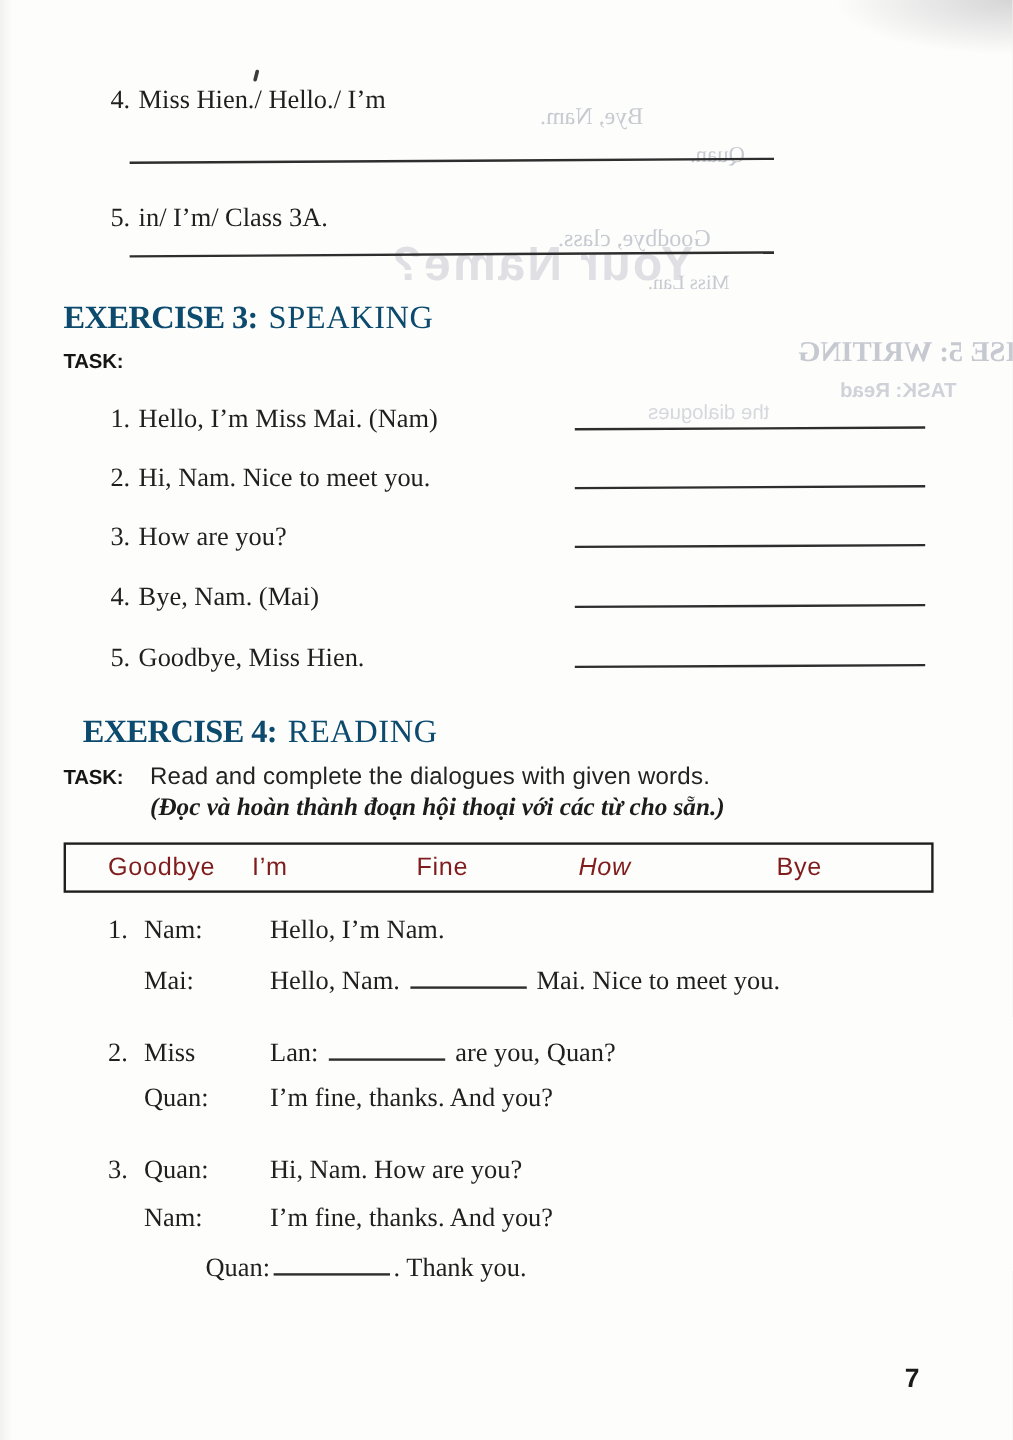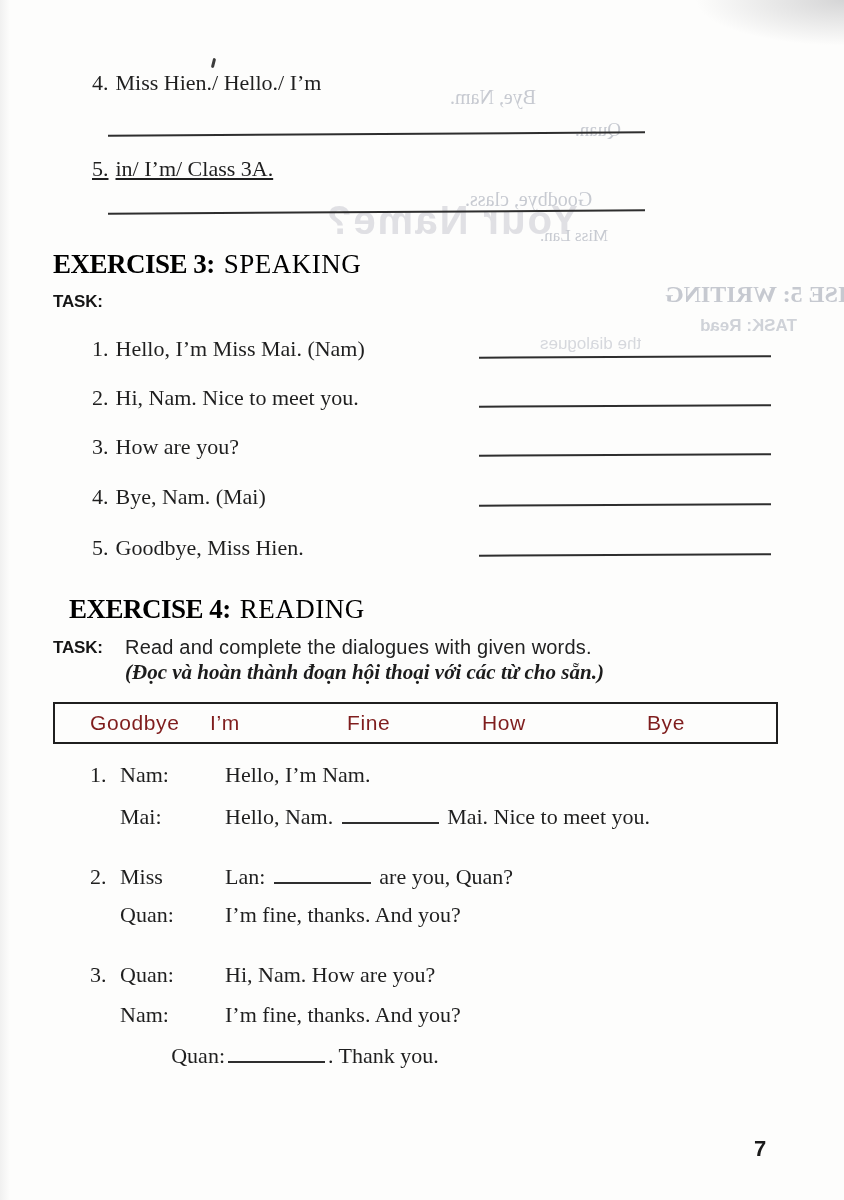--- a/index.html
+++ b/index.html
@@ -13,21 +13,21 @@
     background:radial-gradient(ellipse at top right,rgba(120,120,125,.30),rgba(120,120,125,0) 70%);}
   .edge-shade{position:absolute;top:0;left:0;width:10px;height:1200px;
     background:linear-gradient(to right,rgba(150,150,155,.12),rgba(150,150,155,0));}
 
   
   .num-item{position:absolute;left:92px;font-size:22px;white-space:nowrap;}
   .num-item .num{margin-right:7px;}
 
   .long-line{position:absolute;left:108px;width:537px;border-top:2px solid #2e2e2e;transform:rotate(-0.35deg);}
 
-  .ex-heading{position:absolute;left:53px;font-size:27px;white-space:nowrap;color:#000000;}
+  .ex-heading{position:absolute;left:53px;font-size:27px;white-space:nowrap;color:#0c4a6e;}
   .ex-heading .ex-label{font-weight:bold;letter-spacing:-0.5px;margin-right:9px;}
   .ex-heading .ex-title{font-weight:normal;letter-spacing:0.5px;}
 
   .task-label{position:absolute;left:53px;font-family:"Liberation Sans","DejaVu Sans",sans-serif;
     font-weight:bold;font-size:17px;letter-spacing:-0.2px;color:#151515;}
   .task-text{position:absolute;left:125px;white-space:nowrap;}
   .task-en{font-family:"Liberation Sans","DejaVu Sans",sans-serif;font-size:20px;letter-spacing:0.2px;color:#222;}
   .task-vn{font-style:italic;font-weight:bold;font-size:21px;color:#1c1c1c;}
 
   .ex3-row{position:absolute;left:92px;font-size:22px;white-space:nowrap;}
@@ -78,21 +78,21 @@
   <div class="bleed bleed-task" style="left:700px;top:316px;">TASK: Read</div>
   <div class="bleed bleed-cont" style="left:540px;top:334px;">the dialogues</div>
 
   <div class="artifact"></div>
 
   <div class="num-item" style="top:70px;">
     <span class="num">4.</span><span>Miss Hien./ Hello./ I’m</span>
   </div>
   <div class="long-line" style="top:133px;"></div>
 
-  <div class="num-item" style="top:156px;text-decoration:underline;">
+  <div class="num-item" style="top:168px;">
     <span class="num">5.</span><span>in/ I’m/ Class 3A.</span>
   </div>
   <div class="long-line" style="top:211px;"></div>
 
   <div class="ex-heading" style="top:249px;">
     <span class="ex-label">EXERCISE 3:</span><span class="ex-title">SPEAKING</span>
   </div>
   <div class="task-label" style="top:292px;">TASK:</div>
 
   <div class="ex3-row" style="top:336px;">
@@ -128,21 +128,21 @@
     <span class="task-en">Read and complete the dialogues with given words.</span>
   </div>
   <div class="task-text" style="top:660px;">
     <span class="task-vn">(Đọc và hoàn thành đoạn hội thoại với các từ cho sẵn.)</span>
   </div>
 
   <div class="word-box">
     <span class="word" style="left:35px;">Goodbye</span>
     <span class="word" style="left:155px;">I’m</span>
     <span class="word" style="left:292px;">Fine</span>
-    <span class="word" style="left:427px;">How</span>
+    <span class="word" style="left:427px;font-style:italic;">How</span>
     <span class="word" style="left:592px;">Bye</span>
   </div>
 
   <div class="dlg-line" style="top:762px;">
     <span class="dlg-num">1.</span><span class="dlg-speaker">Nam:</span><span>Hello, I’m Nam.</span>
   </div>
   <div class="dlg-line" style="top:802px;">
     <span class="dlg-num"></span><span class="dlg-speaker">Mai:</span><span>Hello, Nam. </span><span class="fill-blank"></span><span> Mai. Nice to meet you.</span>
   </div>
 

